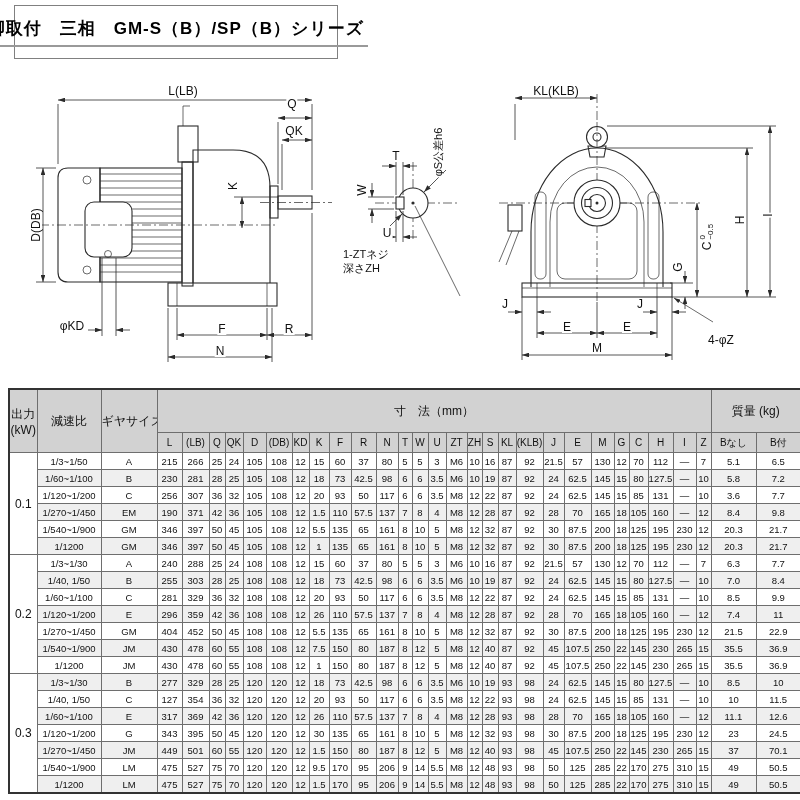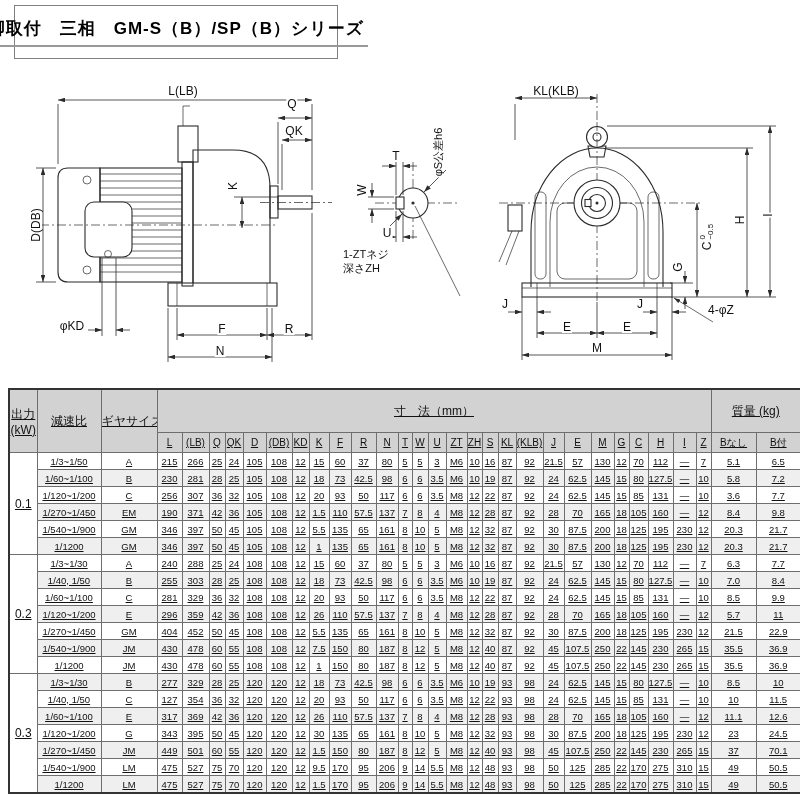--- a/index.html
+++ b/index.html
@@ -17,21 +17,21 @@
   .dim{stroke:#2b2b2b;stroke-width:0.8;fill:none;}
   .cl{stroke:#2b2b2b;stroke-width:0.7;fill:none;stroke-dasharray:9 3 2 3;}
   .wf{fill:#fff;stroke:#2b2b2b;stroke-width:1.1;}
   .dlabel{position:absolute;transform:translate(-50%,-50%);font-size:12px;line-height:12px;
           background:#fff;padding:0 1px;white-space:nowrap;z-index:5;}
   .rot{transform:translate(-50%,-50%) rotate(-90deg);}
   .note{transform:translate(0,-50%);font-size:11px;background:transparent;}
   .cstack{display:inline-flex;align-items:center;gap:2px;}
   .tol{display:inline-flex;flex-direction:column;font-size:8px;line-height:8px;}
   
-  #tblwrap{position:absolute;left:8px;top:388px;width:784px;text-decoration:underline;}
+  #tblwrap{position:absolute;left:8px;top:388px;width:784px;}
   table{border-collapse:collapse;table-layout:fixed;width:784px;font-size:9.5px;}
   th,td{border:1px solid #6e6e6e;text-align:center;padding:0;overflow:hidden;white-space:nowrap;}
   table{border:2px solid #333;}
   thead th{background:#d2d2d2;font-weight:normal;}
   .h1{height:42px;font-size:12px;}
   .h2{height:19px;font-size:10px;}
   tbody td{height:16px;background:#fff;}
   tbody tr:nth-child(even) td{background:#efefef;}
   td.power{font-size:12px;background:#fff !important;}
   .jp{font-size:12px;}
@@ -213,21 +213,21 @@
             <span>0</span>
             <span>−0.5</span>
           </span>
         </span></span>
     <span class="dlabel rot" style="left:678px;top:267px">G</span>
     <span class="dlabel" style="left:505px;top:304px">J</span>
     <span class="dlabel" style="left:640px;top:304px">J</span>
     <span class="dlabel" style="left:567px;top:327px">E</span>
     <span class="dlabel" style="left:627px;top:327px">E</span>
     <span class="dlabel" style="left:597px;top:348px">M</span>
-    <span class="dlabel" style="left:721px;top:310px">4-φZ</span>
+    <span class="dlabel" style="left:721px;top:340px">4-φZ</span>
   </div>
 
   <div id="tblwrap">
     <table>
       <colgroup id="cols">
           <col style="width: 28px;">
           <col style="width: 64px;">
           <col style="width: 56px;">
           <col style="width: 25px;">
           <col style="width: 27px;">
@@ -625,21 +625,21 @@
             <td>87</td>
             <td>92</td>
             <td>28</td>
             <td>70</td>
             <td>165</td>
             <td>18</td>
             <td>105</td>
             <td>160</td>
             <td>—</td>
             <td>12</td>
-            <td>5.7</td>
+            <td>7.4</td>
             <td>11</td>
           </tr>
           <tr>
             <td>1/270~1/450</td>
             <td>GM</td>
             <td>404</td>
             <td>452</td>
             <td>50</td>
             <td>45</td>
             <td>108</td>

